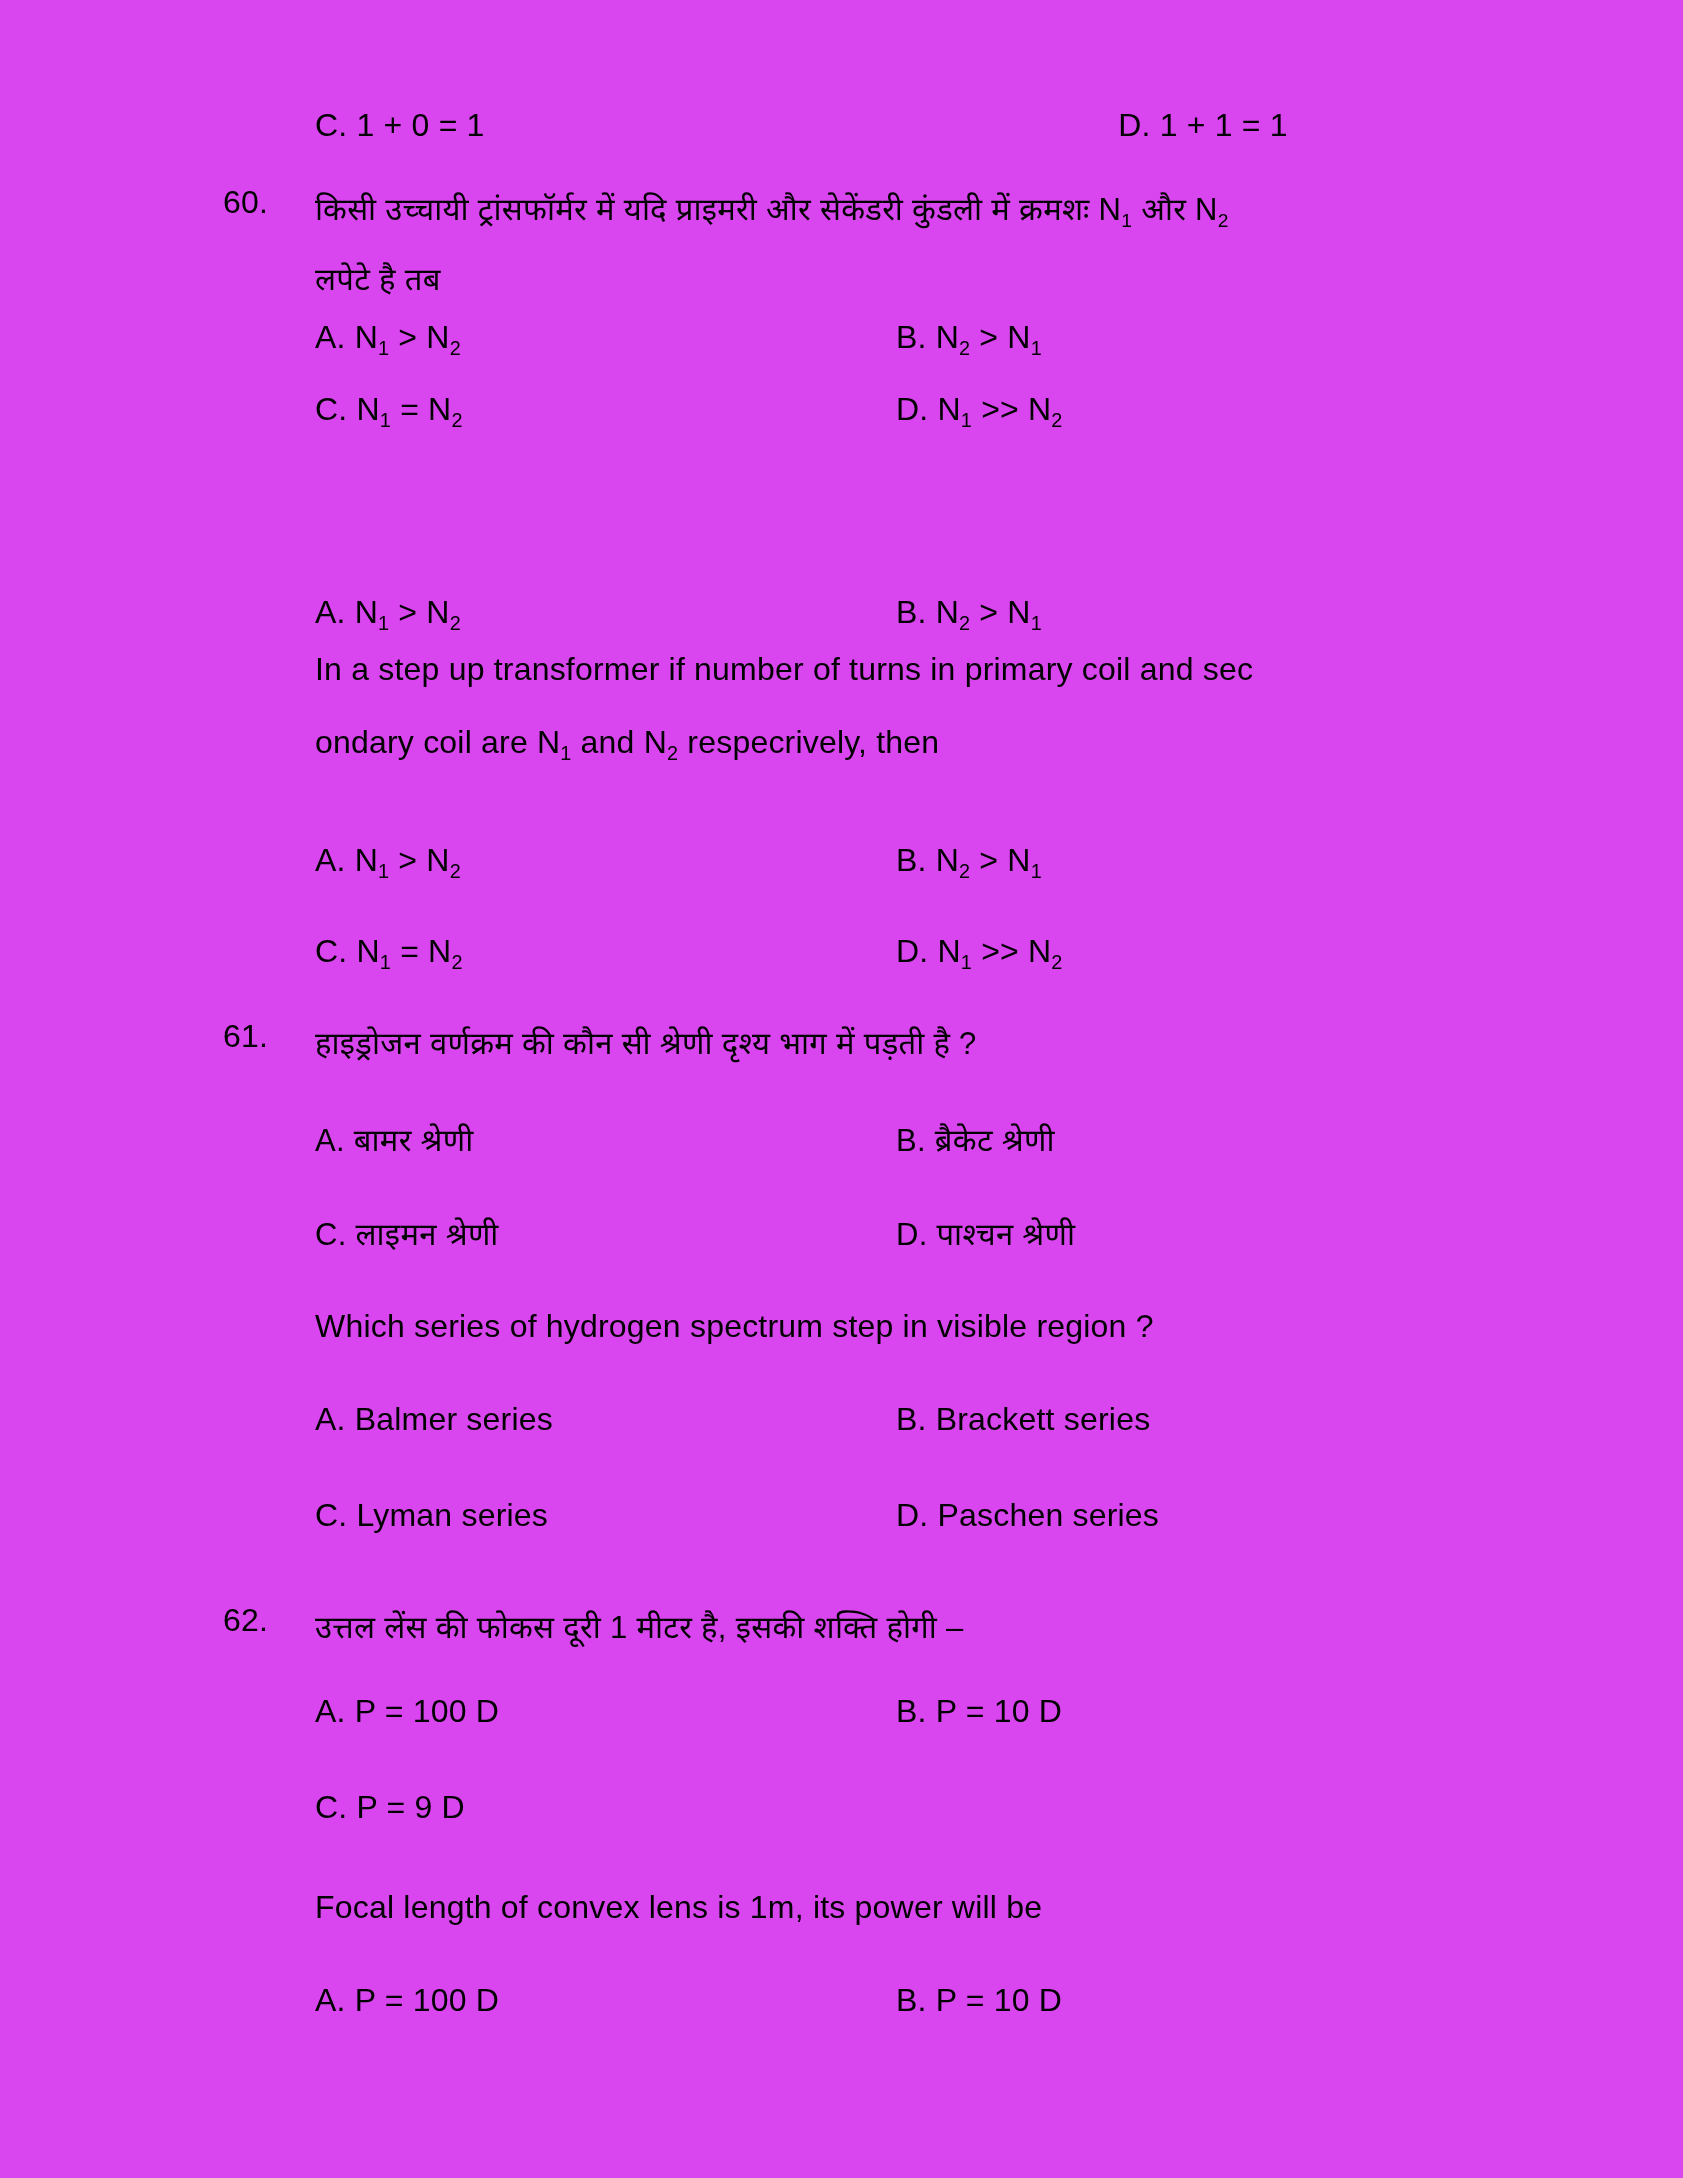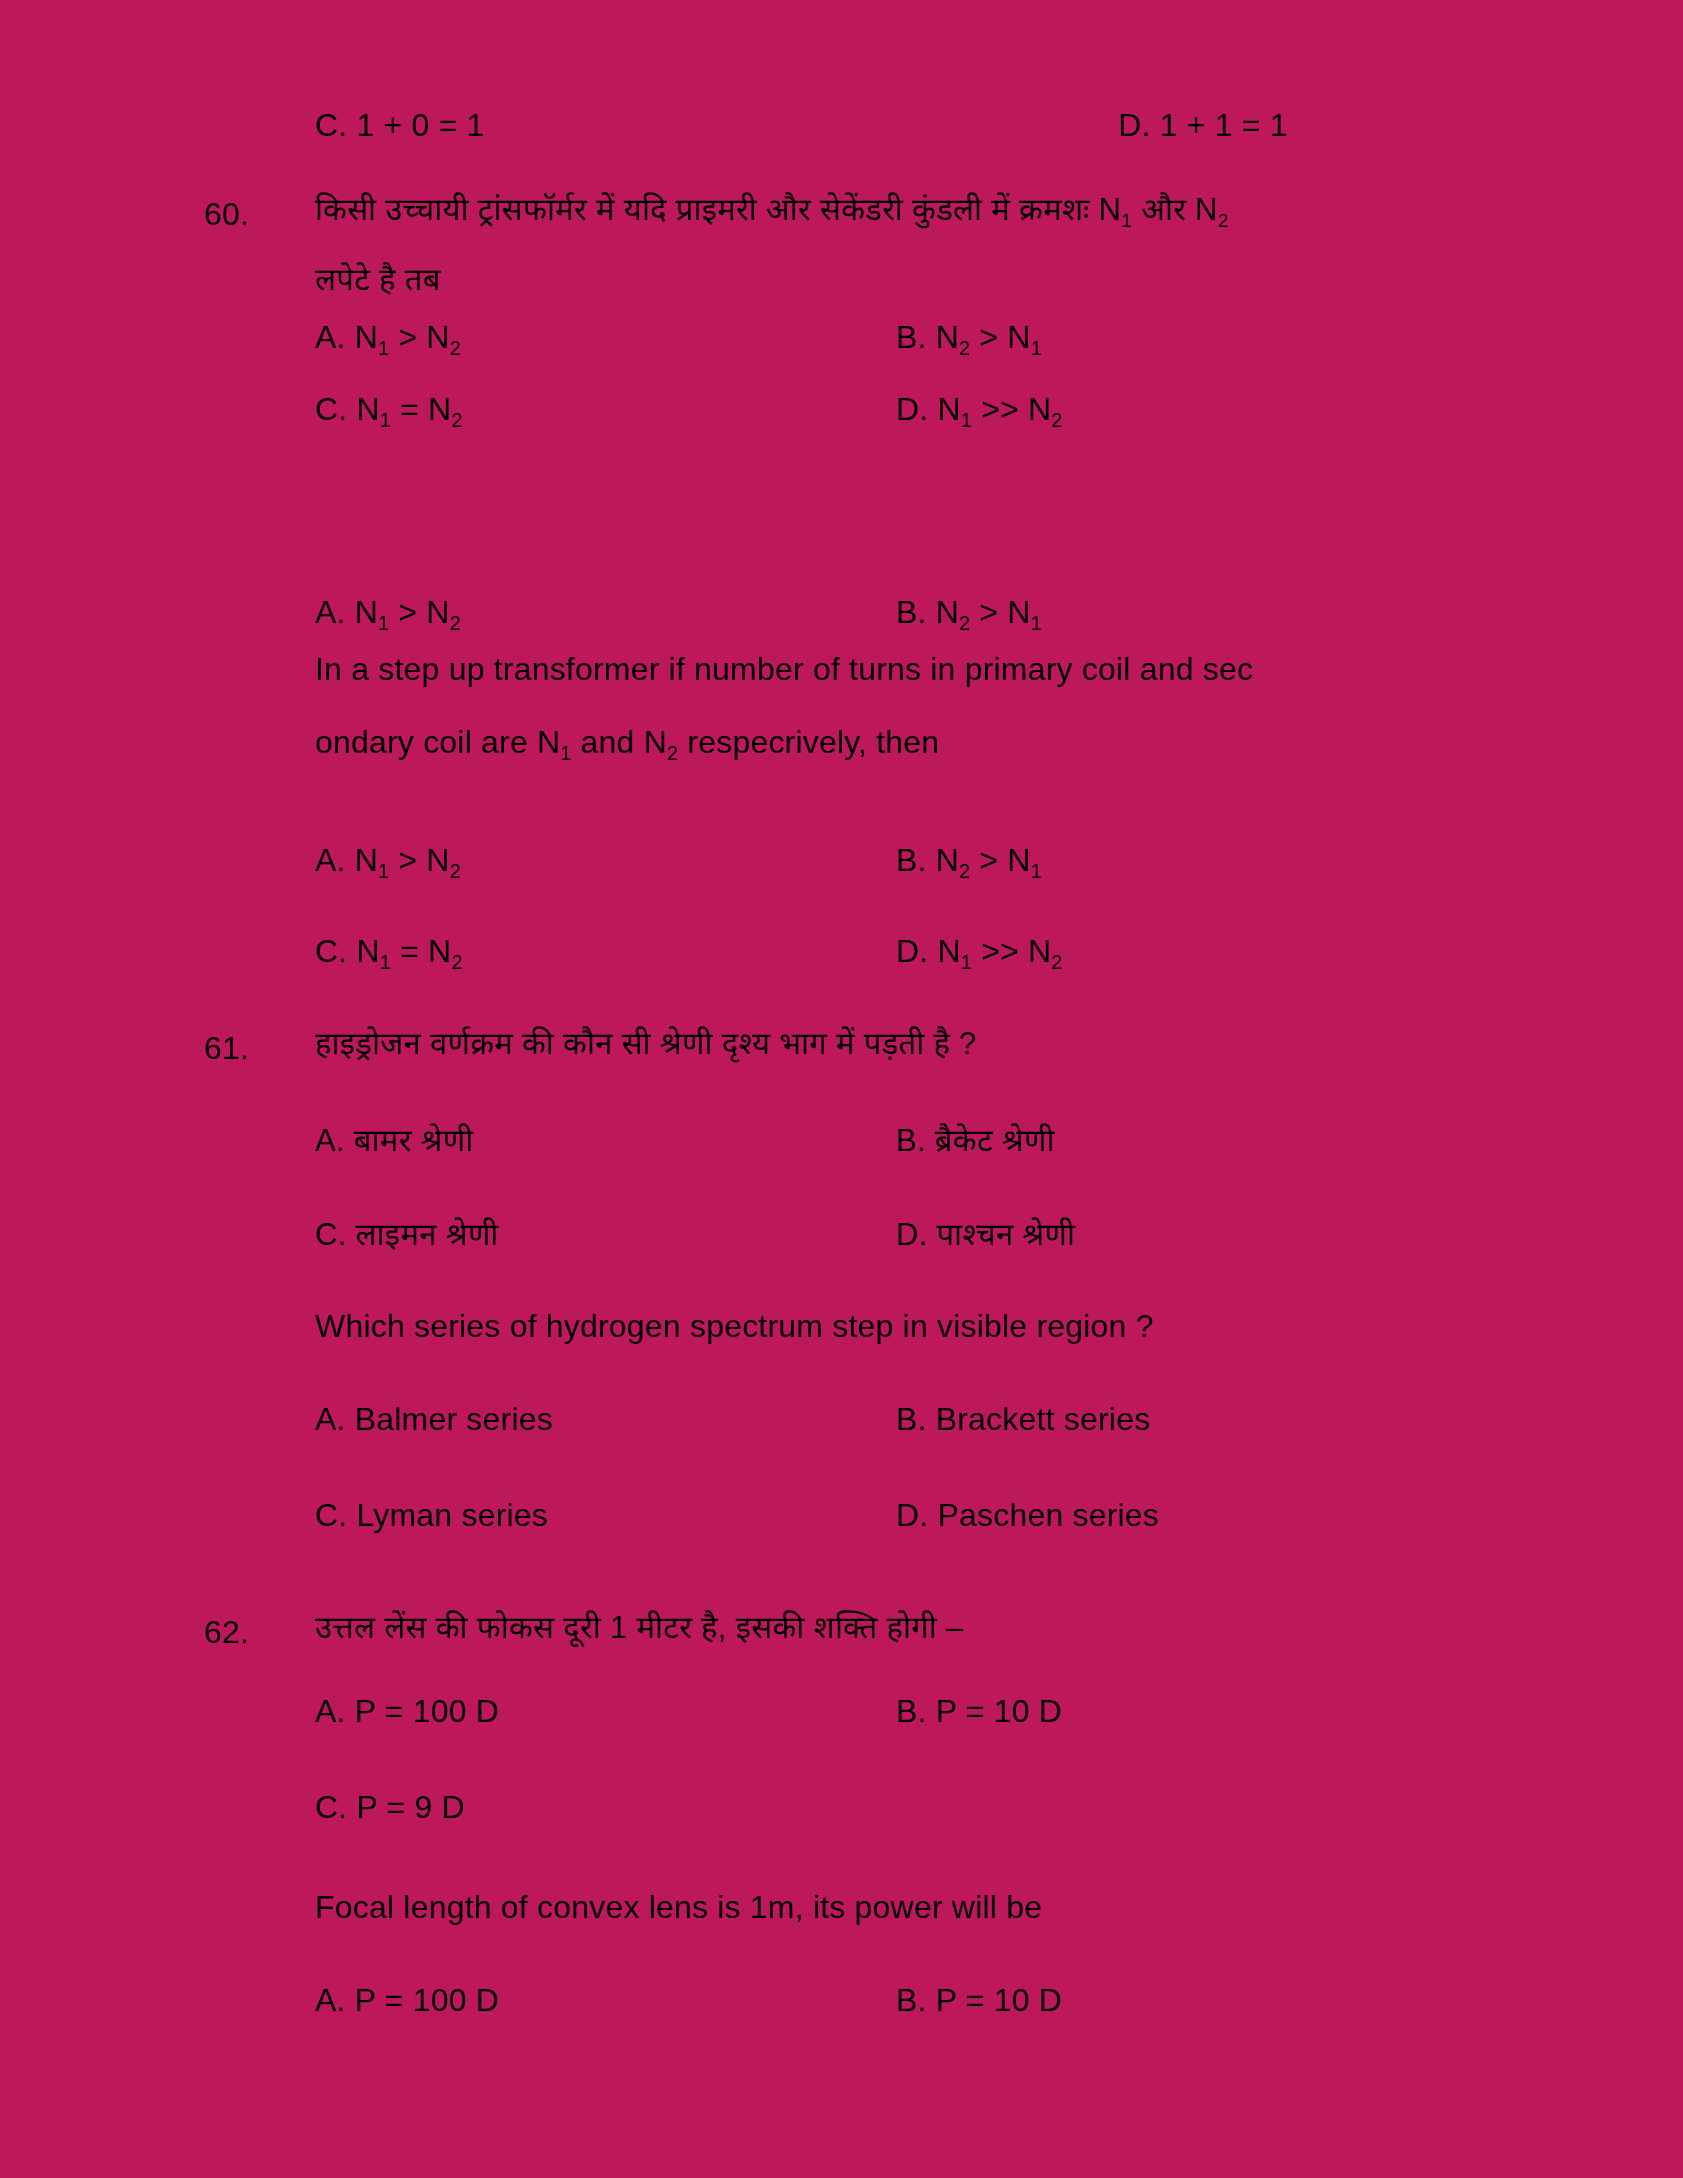--- a/index.html
+++ b/index.html
@@ -5,42 +5,41 @@
 <style>
   html, body {
     margin: 0;
     padding: 0;
     background: #ffffff;
   }
   .page {
     position: relative;
     width: 1683px;
     height: 2178px;
-    background: #be185d;
+    background: #d946ef;
     font-family: "Liberation Sans", "DejaVu Sans", sans-serif;
     color: #000000;
     overflow: hidden;
     box-sizing: border-box;
     padding: 12px;
   }
   .content {
     position: absolute;
     left: 0;
     top: 0;
     width: 1683px;
     height: 2178px;
   }
   .qnum {
     position: absolute;
-    left: 204px;
+    left: 223px;
     width: 89px;
     text-align: left;
     font-size: 30px;
     letter-spacing: 0.2px;
-    margin-top: 12px;
   }
   .qbody {
     position: absolute;
     left: 315px;
     width: 1238px;
     font-size: 32px;
     line-height: 1.35;
   }
   .opt-left {
     position: absolute;

